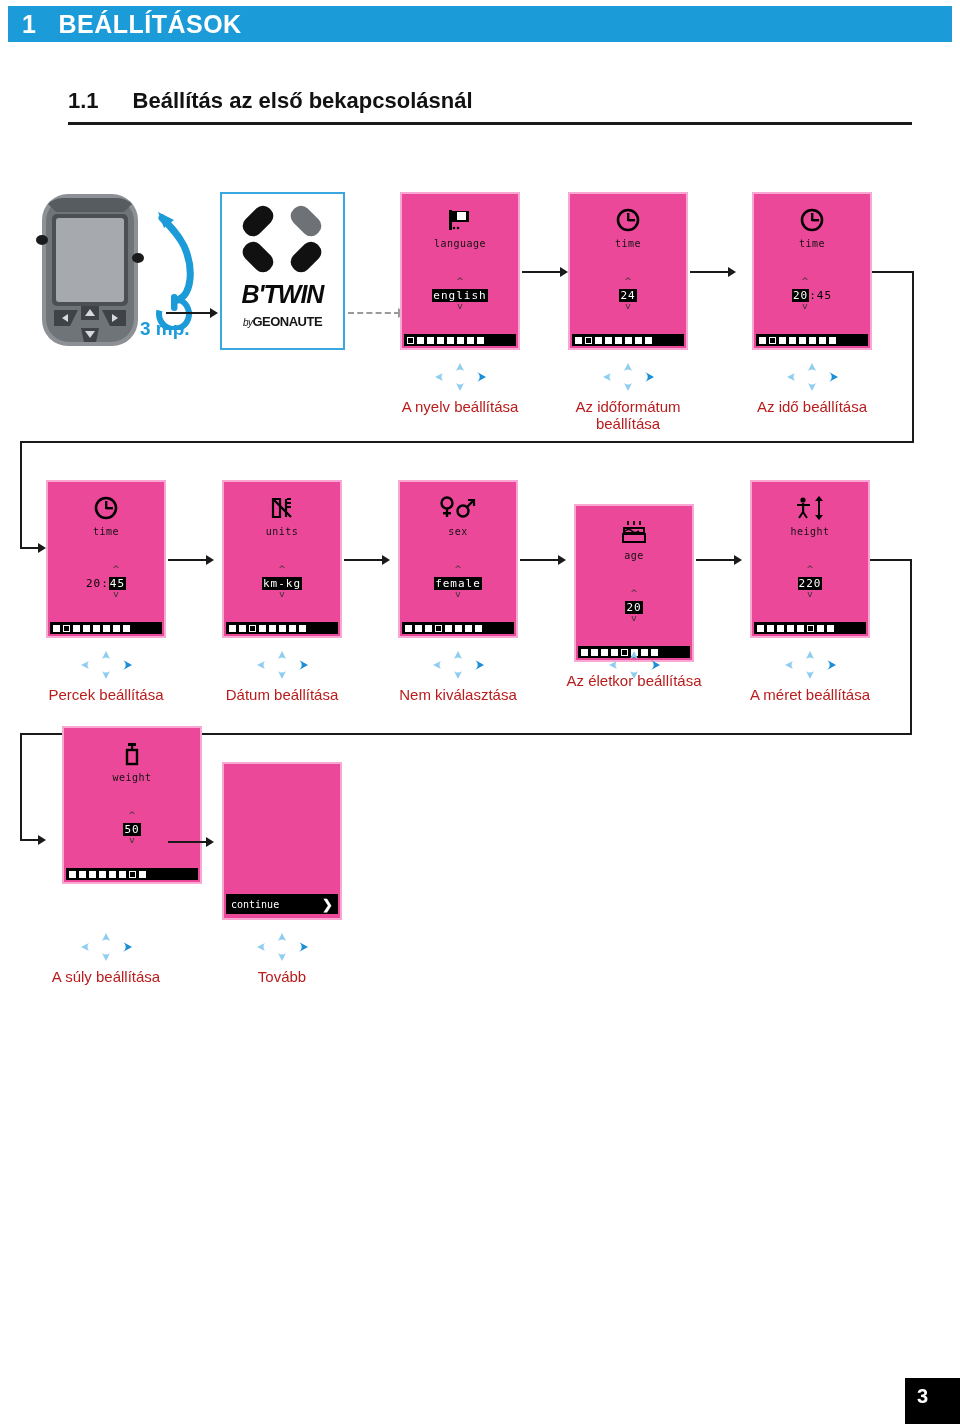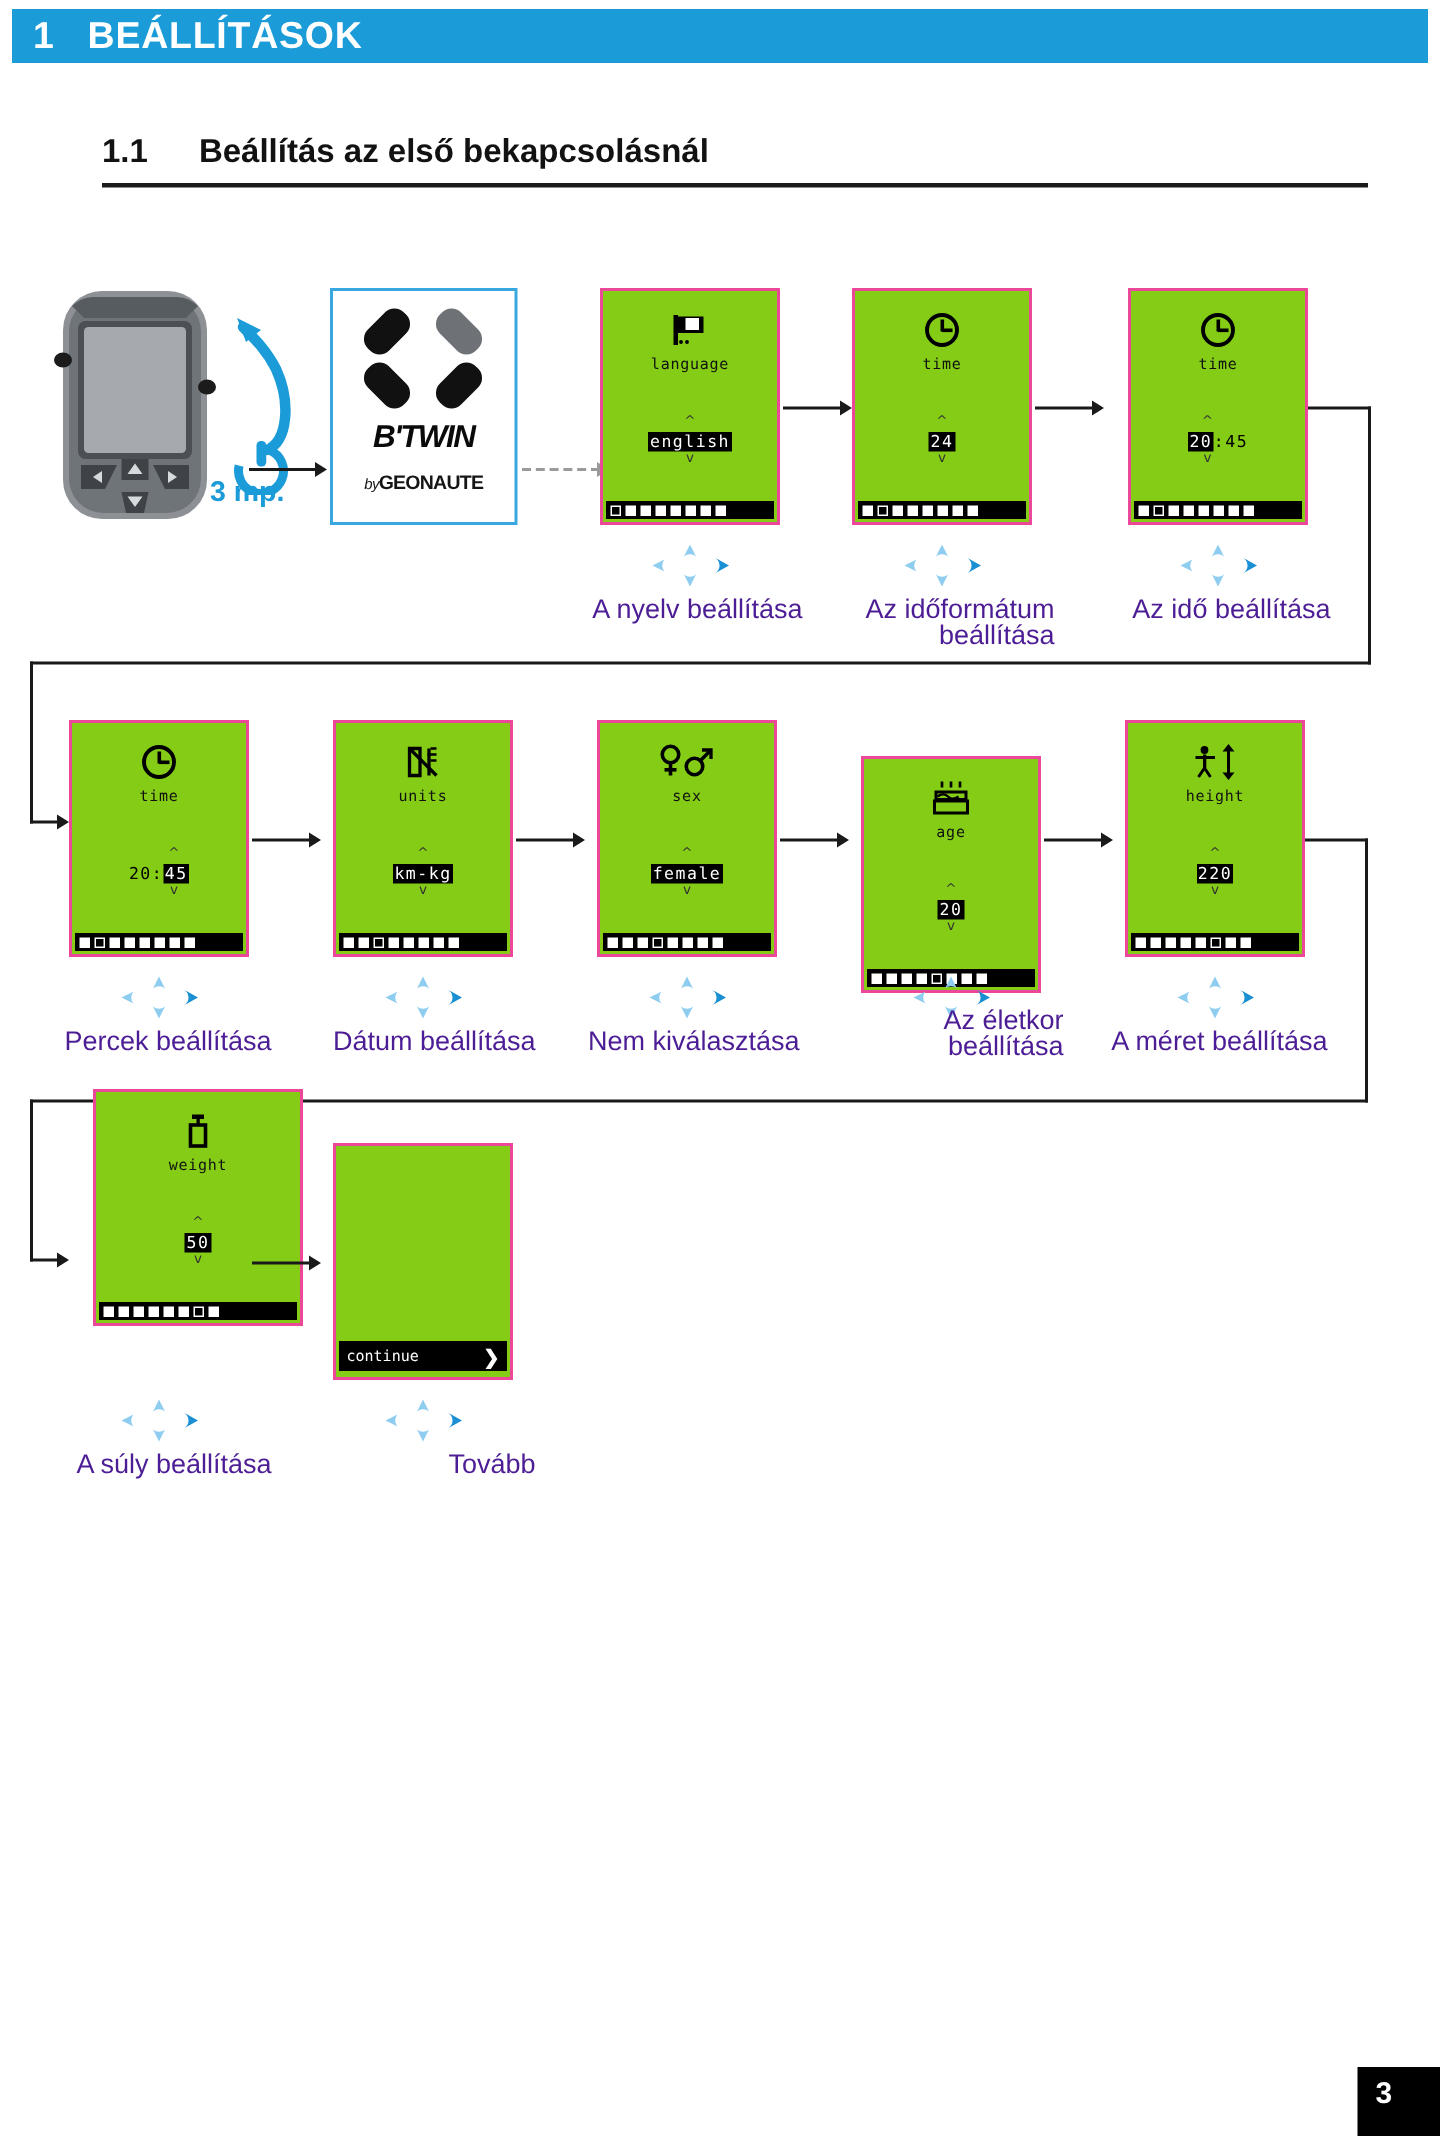--- a/index.html
+++ b/index.html
@@ -26,21 +26,21 @@
     display:flex;align-items:baseline;
   }
   .section-num{font-size:22px;font-weight:bold;color:#121212;text-align:center;}
   .section-title{font-size:22px;font-weight:bold;color:#121212;margin-left:34px;}
   .section-rule{
     position:absolute;left:68px;top:122px;width:844px;height:3px;background:#1a1a1a;
   }
 
   
   .lcd{
-    position:absolute;background:#84cc16;border:2px solid #ec4899;
+    position:absolute;background:#ec4899;border:2px solid #f9a8d4;
     box-sizing:border-box;
   }
   .lcd-icon{
     position:absolute;left:0;right:0;top:14px;text-align:center;
     font-family:"DejaVu Sans Mono",monospace;color:#000;
   }
   .lcd-label{
     position:absolute;left:0;right:0;top:44px;text-align:center;
     font-family:"DejaVu Sans Mono",monospace;font-size:10px;color:#111;
     letter-spacing:.5px;
@@ -62,22 +62,22 @@
     background:#000;display:flex;align-items:center;
     padding:0 3px;box-sizing:border-box;gap:3px;
   }
   .pcell{width:7px;height:7px;background:#fff;box-sizing:border-box;}
   .pcell.cur{background:#000;border:1.5px solid #fff;}
 
   
   .pad{position:absolute;width:70px;height:30px;}
   .pad svg{display:block;}
   .cap{
-    position:absolute;width:150px;text-align:right;
-    font-size:18px;color:#4c1d95;line-height:17px;
+    position:absolute;width:150px;text-align:center;
+    font-size:15px;color:#b91c1c;line-height:17px;
   }
 
   
   .conn{position:absolute;background:#1a1a1a;}
   .conn.h{height:2px;}
   .conn.v{width:2px;}
   .arrowhead{position:absolute;width:0;height:0;}
   .arrowhead.r{
     border-top:5px solid transparent;border-bottom:5px solid transparent;
     border-left:8px solid #1a1a1a;
@@ -92,21 +92,21 @@
   .pwr-label{
     position:absolute;left:140px;top:318px;font-size:19px;font-weight:bold;
     color:#1b9bd8;
   }
 
   
   .splash{position:absolute;left:220px;top:192px;width:125px;height:158px;
     border:2px solid #3aa8e0;background:#fff;box-sizing:border-box;}
   .btwin-text{
     position:absolute;left:0;right:0;top:86px;text-align:center;
-    font-size:21px;font-weight:bold;font-style:italic;color:#0a0a0a;
+    font-size:25px;font-weight:bold;font-style:italic;color:#0a0a0a;
     letter-spacing:-1px;
   }
   .geonaute{
     position:absolute;left:0;right:0;top:120px;text-align:center;
     font-size:13px;font-weight:bold;color:#151515;letter-spacing:-.5px;
   }
   .geonaute .by{font-size:10px;font-weight:normal;font-style:italic;}
 
   
   .pagenum{

